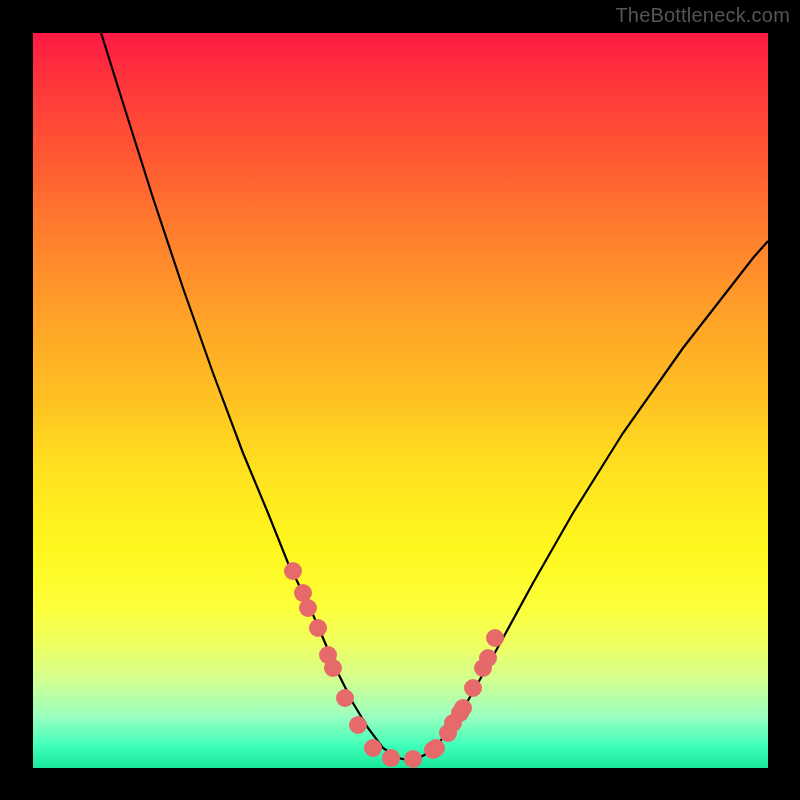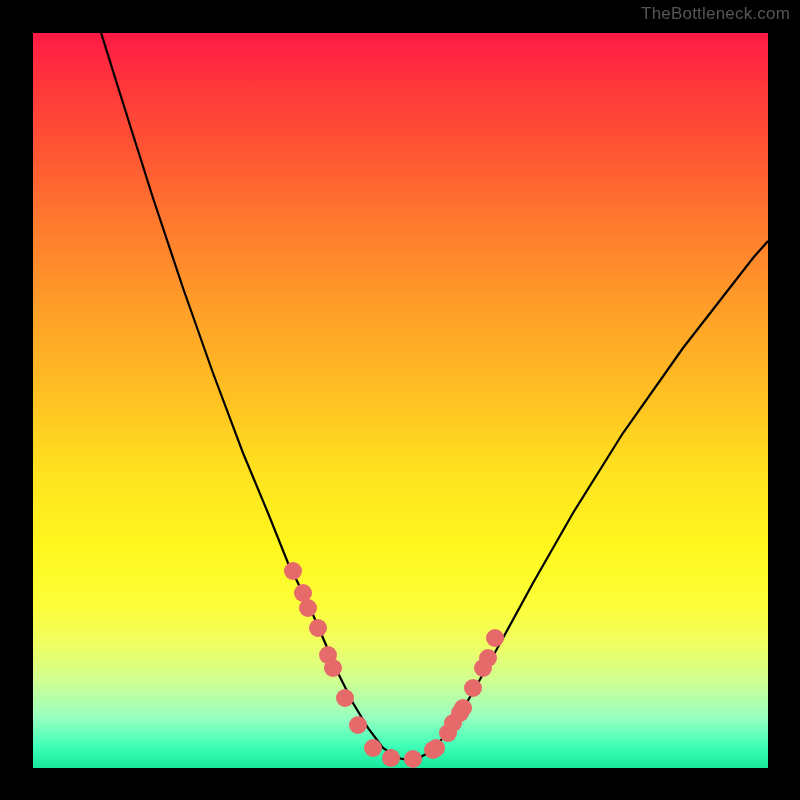--- a/index.html
+++ b/index.html
@@ -9,21 +9,21 @@
     background: #000;
     position: relative;
     font-family: Arial, sans-serif;
     overflow: hidden;
   }
   .watermark {
     position: absolute;
     top: 4px;
     right: 10px;
     color: #555;
-    font-size: 17px;
+    font-size: 20px;
     font-weight: 500;
     z-index: 10;
     letter-spacing: 0.2px;
   }
   .plot-area {
     position: absolute;
     top: 33px;
     left: 33px;
     width: 735px;
     height: 735px;

